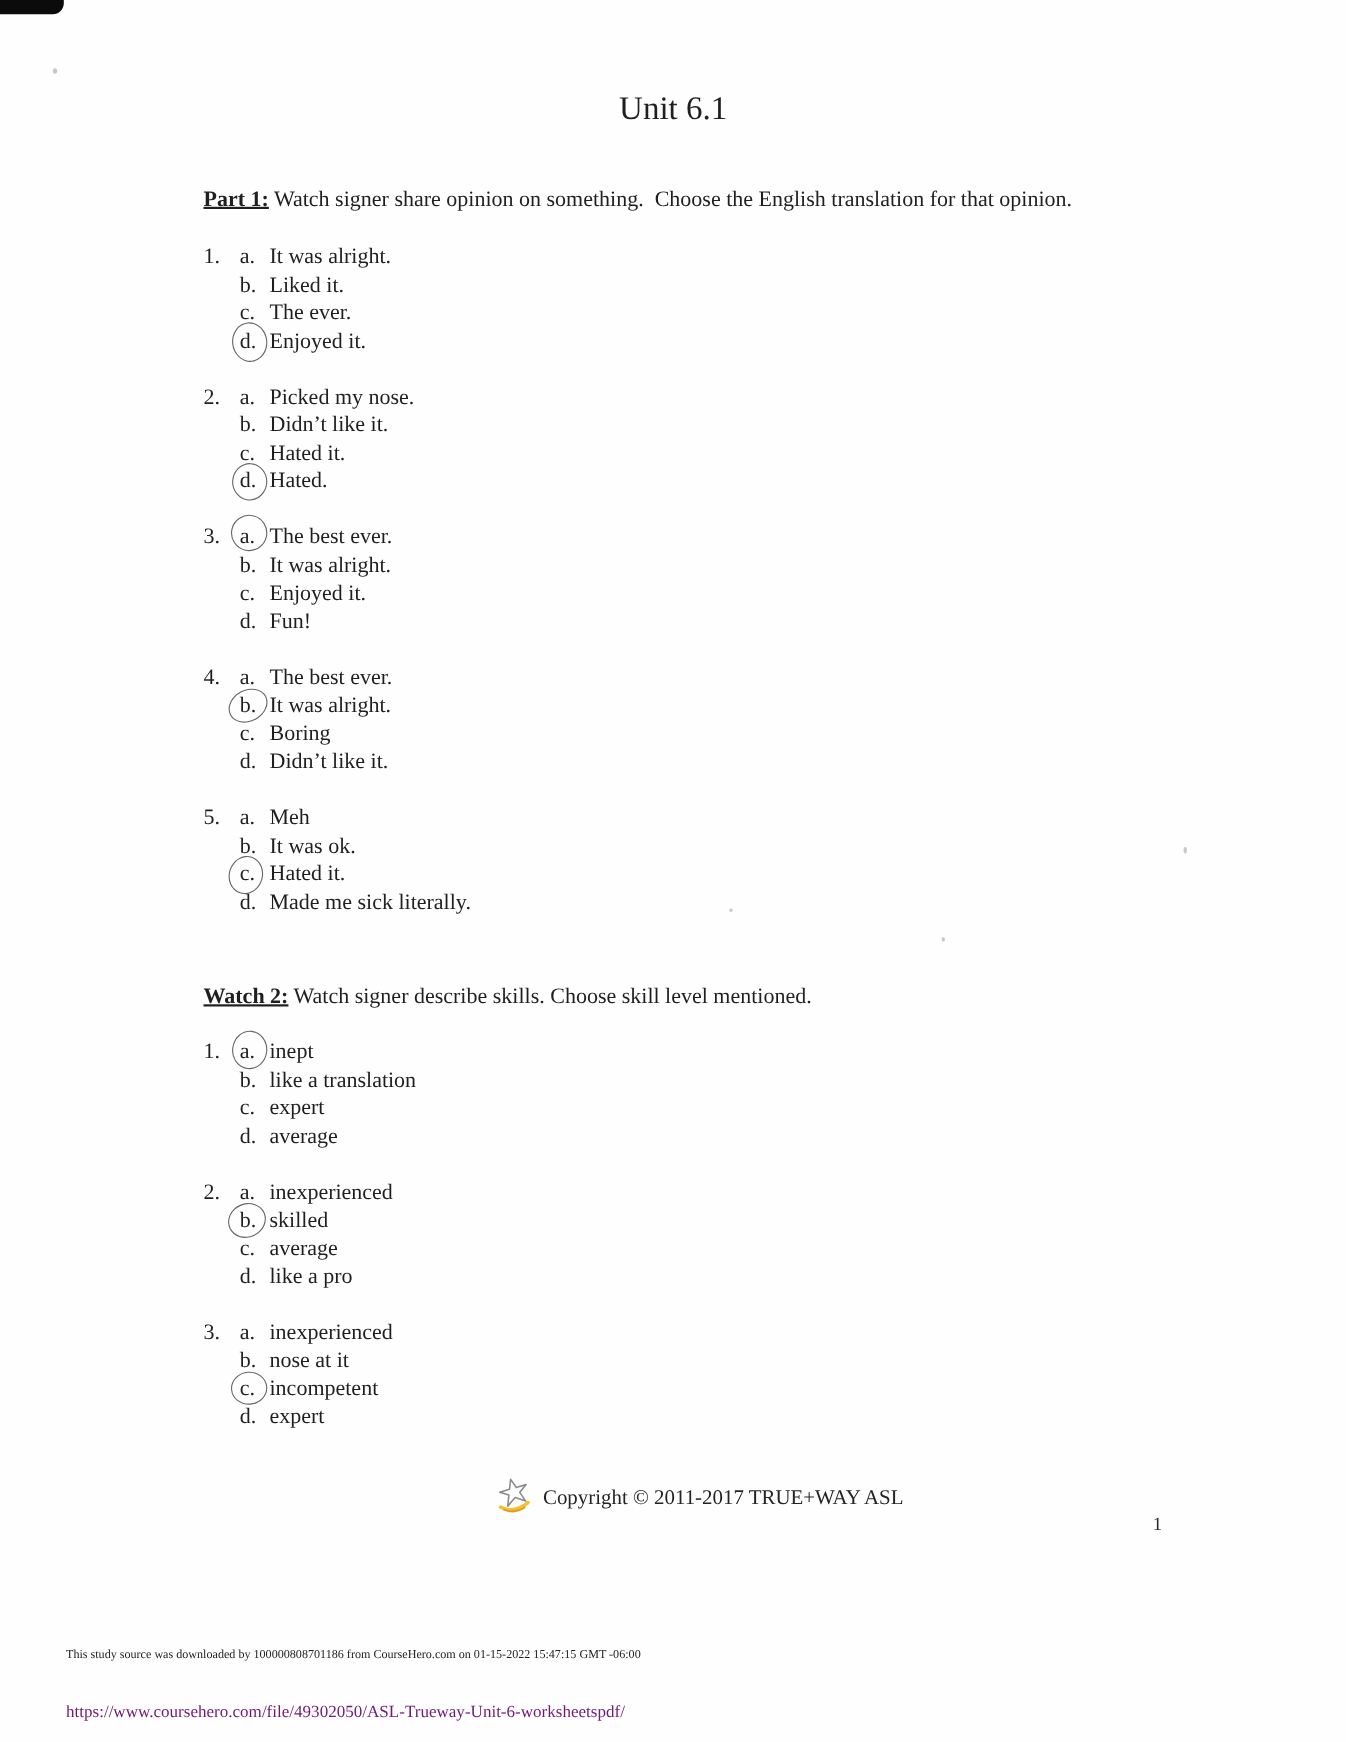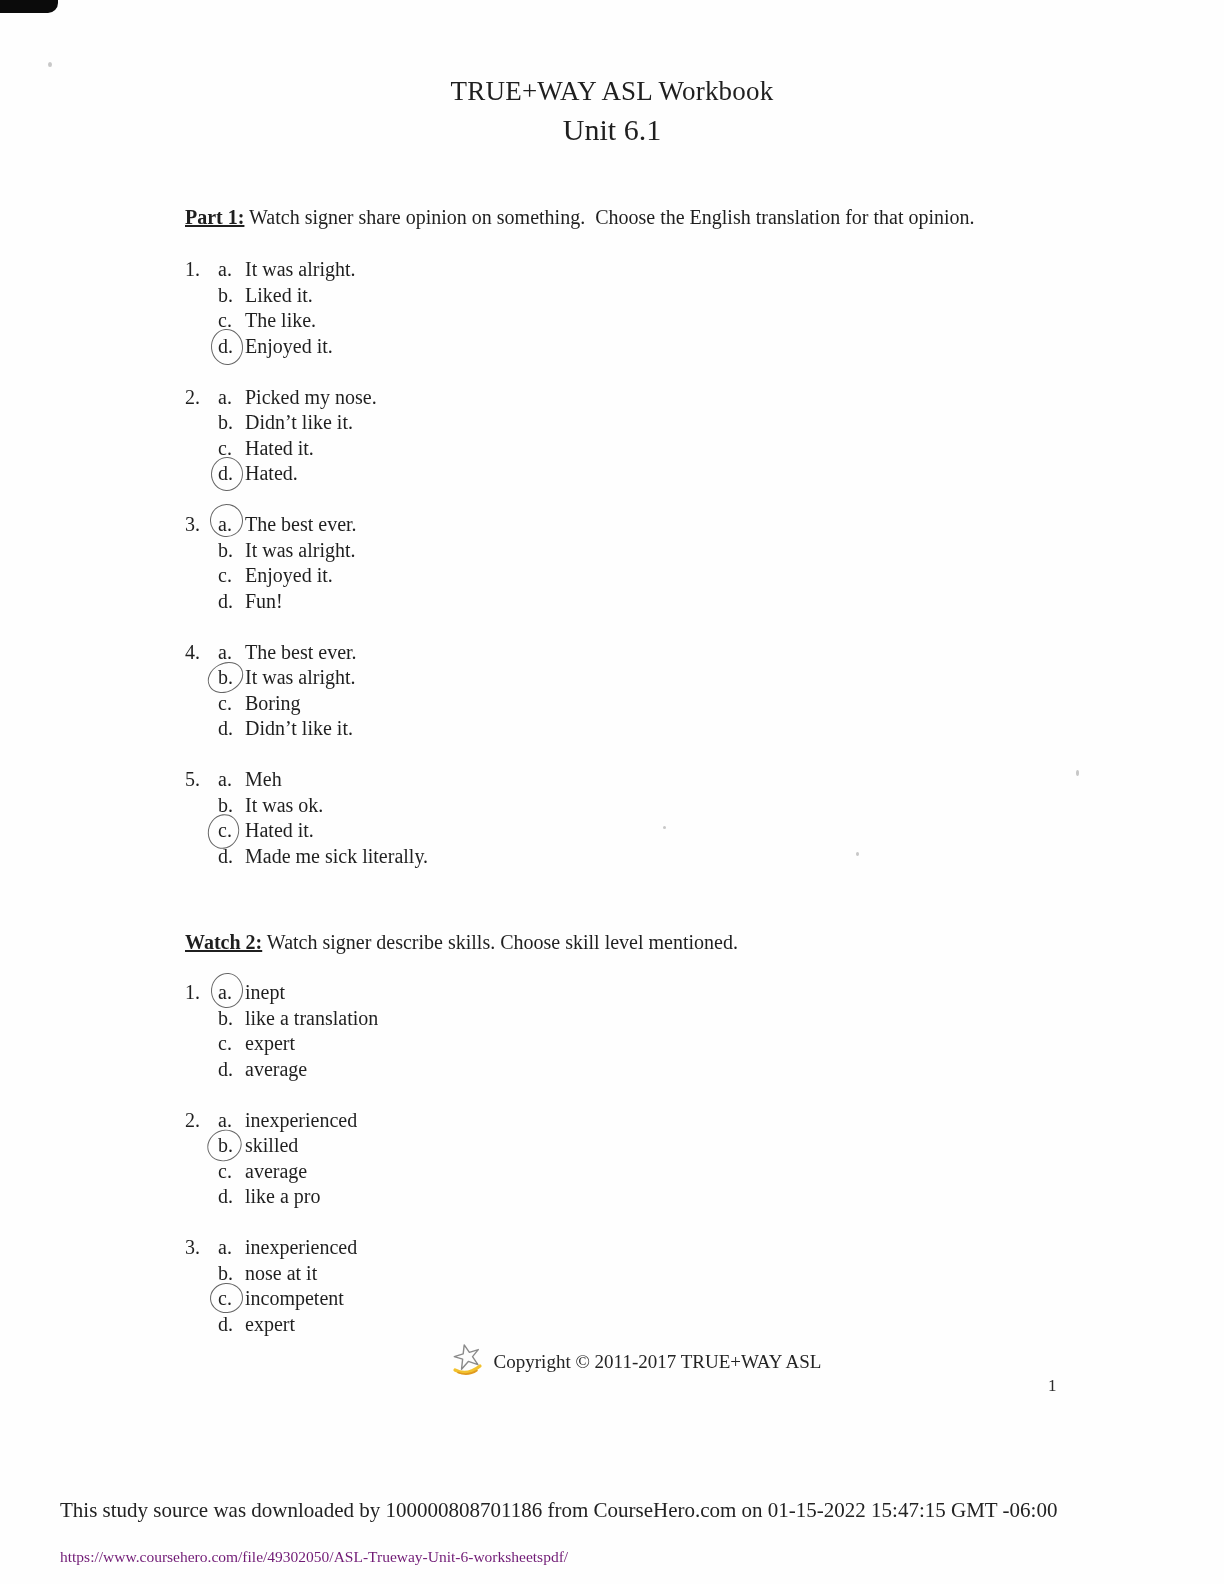--- a/index.html
+++ b/index.html
@@ -13,21 +13,21 @@
     margin:0 auto;
   }
   .corner-mark{
     position:absolute;top:0;left:0;width:58px;height:13px;
     background:#0b0b0b;border-bottom-right-radius:10px;
   }
   .speck{position:absolute;background:#9a9a9a;border-radius:50%;opacity:.55;}
   .header{position:absolute;top:76px;left:0;width:100%;text-align:center;}
   .title{font-size:27px;letter-spacing:.2px;}
   .subtitle{font-size:30px;margin-top:6px;}
-  .part{position:absolute;left:185px;width:835px;margin-top:36px;}
+  .part{position:absolute;left:185px;width:835px;}
   .part1{top:166px;}
   .part2{top:891px;}
   .part-head{margin:0;font-size:20px;line-height:31px;}
   .part-label{font-weight:bold;text-decoration:underline;}
   .part-text{white-space:pre-wrap;}
   .questions{margin-top:24px;}
   .part2 .questions{margin-top:22px;}
   .q{display:flex;margin-bottom:25.5px;}
   .qnum{width:33px;flex:0 0 33px;font-size:20px;line-height:25.5px;}
   .opts{flex:1;}
@@ -38,36 +38,35 @@
     opacity:.8;pointer-events:none;
   }
   .copyright{position:absolute;top:1344px;left:0;width:100%;}
   .copyright-inner{
     display:flex;align-items:center;justify-content:center;gap:7px;
     transform:translateX(22px);
   }
   .copyright-text{font-size:19px;color:#242424;}
   .star-logo{width:40px;height:40px;flex:0 0 40px;margin-top:-4px;}
   .pagenum{position:absolute;left:1048px;top:1376px;font-size:17px;color:#2a2a2a;}
-  .note{position:absolute;left:60px;top:1498px;font-size:21px;color:#222;}
+  .note{position:absolute;left:60px;top:1498px;font-size:11px;color:#222;}
   .url{position:absolute;left:60px;top:1548px;font-size:15.5px;color:#701a75;}
 </style>
 </head>
 <body>
 
 <div class="page">
 
   <div class="corner-mark"></div>
   <div class="speck" style="left:48px;top:62px;width:4px;height:5px;"></div>
   <div class="speck" style="left:1076px;top:770px;width:3px;height:6px;"></div>
   <div class="speck" style="left:856px;top:852px;width:3px;height:4px;"></div>
   <div class="speck" style="left:663px;top:826px;width:3px;height:3px;"></div>
 
   <div class="header">
-    <div class="title">TRUE+WAY ASL Workbook</div>
     <div class="subtitle">Unit 6.1</div>
   </div>
 
   <div class="part part1">
     <p class="part-head"><span class="part-label">Part 1:</span><span class="part-text"> Watch signer share opinion on something.  Choose the English translation for that opinion.</span></p>
 
     <div class="questions">
 
       <div class="q">
         <span class="qnum">1.</span>
@@ -75,21 +74,21 @@
           <div class="opt">
               <span class="letter"><span>a.</span></span>
               <span class="otext">It was alright.</span>
             </div>
           <div class="opt">
               <span class="letter"><span>b.</span></span>
               <span class="otext">Liked it.</span>
             </div>
           <div class="opt">
               <span class="letter"><span>c.</span></span>
-              <span class="otext">The like.</span>
+              <span class="otext">The ever.</span>
             </div>
           <div class="opt">
               <span class="letter"><span>d.</span><span class="circle" style="left:-7px;top:-5px;width:30px;height:34px;transform:rotate(-6deg)"></span></span>
               <span class="otext">Enjoyed it.</span>
             </div>
         </div>
       </div>
 
       <div class="q">
         <span class="qnum">2.</span>

